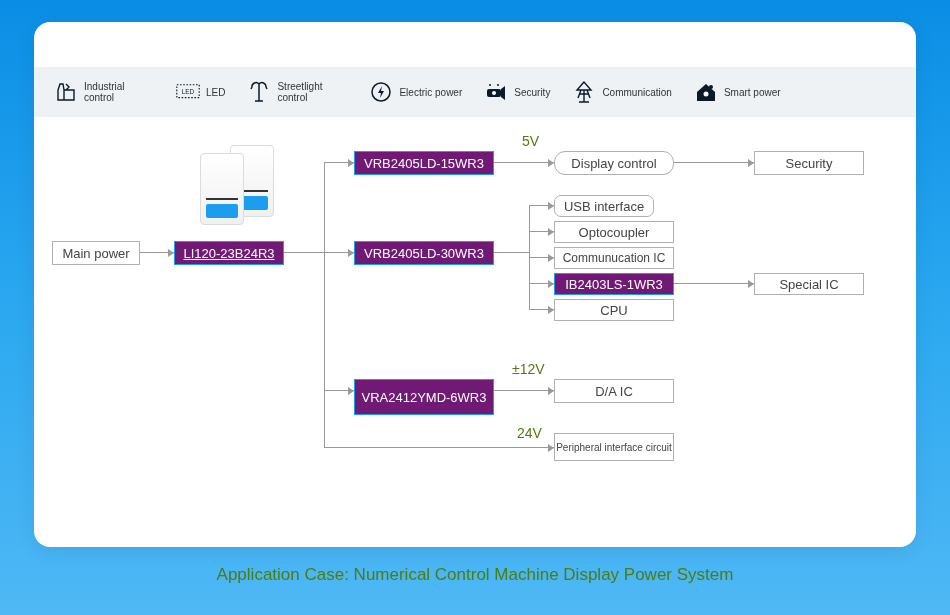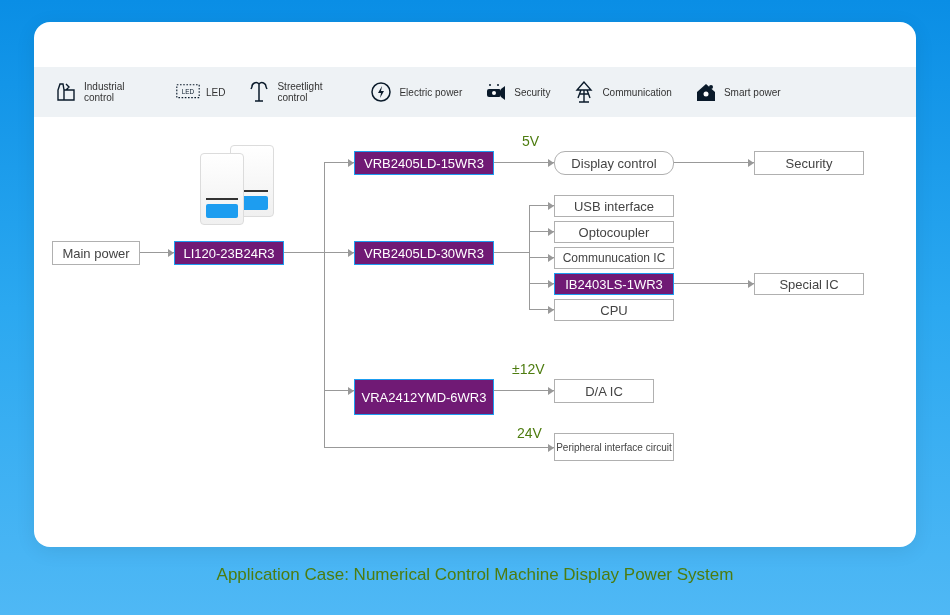--- a/index.html
+++ b/index.html
@@ -203,38 +203,38 @@
 
   <div class="diagram">
 
     <div class="device">
       <div class="dev-unit u2"></div>
       <div class="dev-unit u1"></div>
     </div>
 
     <div class="node" style="left:18px; top:124px; width:88px; height:24px;">Main power</div>
 
-    <div class="node blue" style="left:140px; top:124px; width:110px; height:24px;">LI120-23B24R3</div>
+    <div class="node blue" style="left:140px; top:124px; width:110px; height:24px;text-decoration:underline;">LI120-23B24R3</div>
 
     <div class="node blue" style="left:320px; top:34px; width:140px; height:24px;">VRB2405LD-15WR3</div>
     <div class="vlabel" style="left:488px; top:16px;">5V</div>
     <div class="node" style="left:520px; top:34px; width:120px; height:24px;border-radius:11px;">Display control</div>
     <div class="node" style="left:720px; top:34px; width:110px; height:24px;">Security</div>
 
     <div class="node blue" style="left:320px; top:124px; width:140px; height:24px;">VRB2405LD-30WR3</div>
-    <div class="node" style="left:520px; top:78px; width:120px; height:22px;">USB interface</div>
+    <div class="node" style="left:520px; top:78px; width:100px; height:22px;border-radius:7px;">USB interface</div>
     <div class="node" style="left:520px; top:104px; width:120px; height:22px;">Optocoupler</div>
     <div class="node" style="left:520px; top:130px; width:120px; height:22px; font-size:12px;">Communucation IC</div>
     <div class="node blue" style="left:520px; top:156px; width:120px; height:22px;text-align:right;">IB2403LS-1WR3</div>
     <div class="node" style="left:720px; top:156px; width:110px; height:22px;">Special IC</div>
     <div class="node" style="left:520px; top:182px; width:120px; height:22px;">CPU</div>
 
     <div class="node blue" style="left:320px; top:262px; width:140px; height:36px;">VRA2412YMD-6WR3</div>
     <div class="vlabel" style="left:478px; top:244px;">±12V</div>
-    <div class="node" style="left:520px; top:262px; width:100px; height:24px;">D/A IC</div>
+    <div class="node" style="left:520px; top:262px; width:120px; height:24px;">D/A IC</div>
 
     <div class="vlabel" style="left:483px; top:308px;">24V</div>
     <div class="node small" style="left:520px; top:316px; width:120px; height:28px;">Peripheral interface circuit</div>
 
     <div class="line" style="left:106px; top:135px; width:34px; height:1px;"></div>
     <div class="arrow-r" style="left:134px; top:131.5px;"></div>
 
     <div class="line" style="left:250px; top:135px; width:40px; height:1px;"></div>
 
     <div class="line" style="left:290px; top:45px; width:1px; height:285px;"></div>

